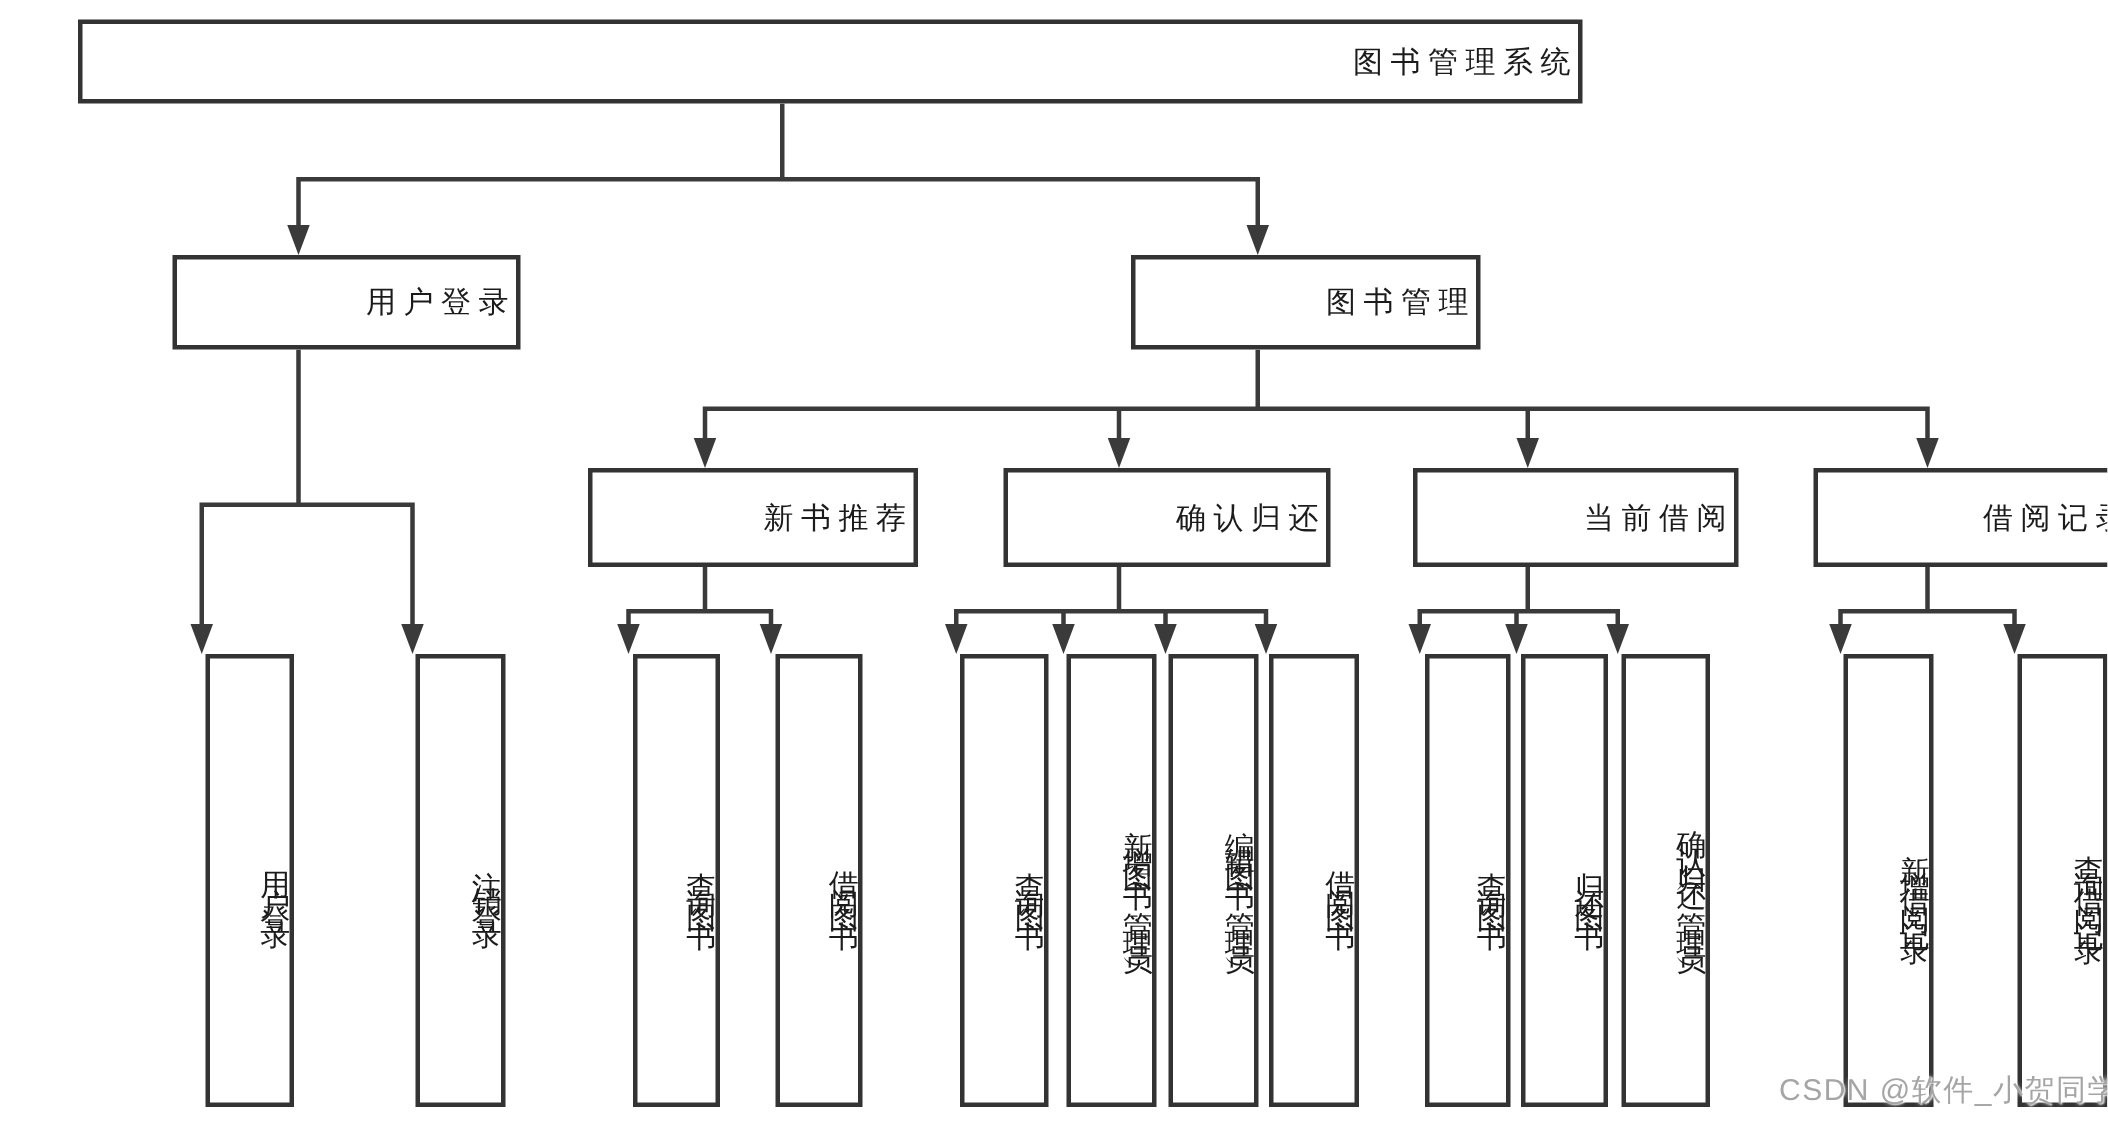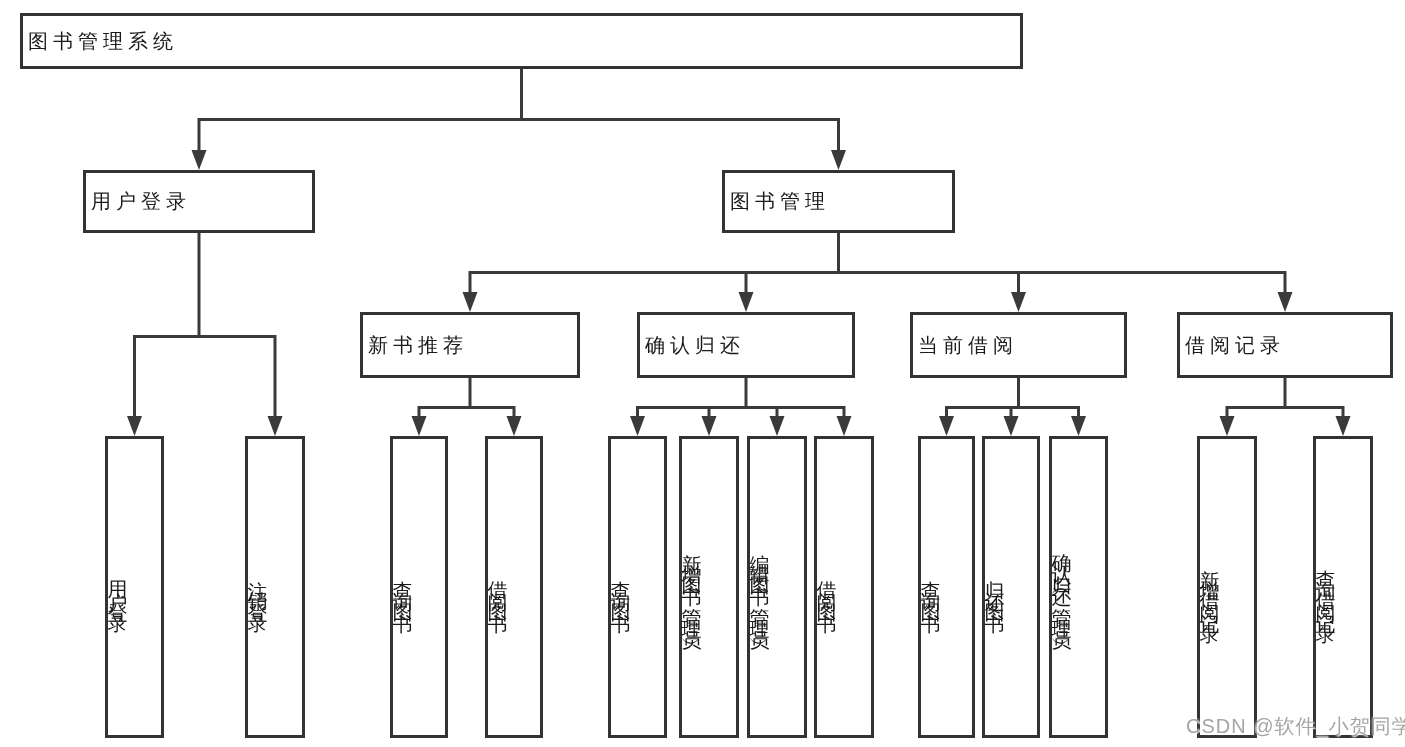--- a/index.html
+++ b/index.html
@@ -18,23 +18,24 @@
     font-family:"Liberation Sans","DejaVu Sans",sans-serif;
   }
   #connectors{position:absolute;left:0;top:0;z-index:1;}
   .cline{fill:none;stroke:var(--line);stroke-width:3;}
   .carrow{fill:var(--line);stroke:none;}
   .box{
     position:absolute;
     box-sizing:border-box;
     background:var(--fill);
     border:3px solid var(--border);
-    display:flex;align-items:center;justify-content:flex-start;
+    display:flex;align-items:center;justify-content:flex-end;
     z-index:2;
     color:var(--text);
+    margin-left:32px;
   }
   .box.h span{
     font-size:20px;
     letter-spacing:5px;
     text-indent:5px;
     white-space:nowrap;
   }
   .box.v span{
     writing-mode:vertical-rl;
     font-size:20px;

